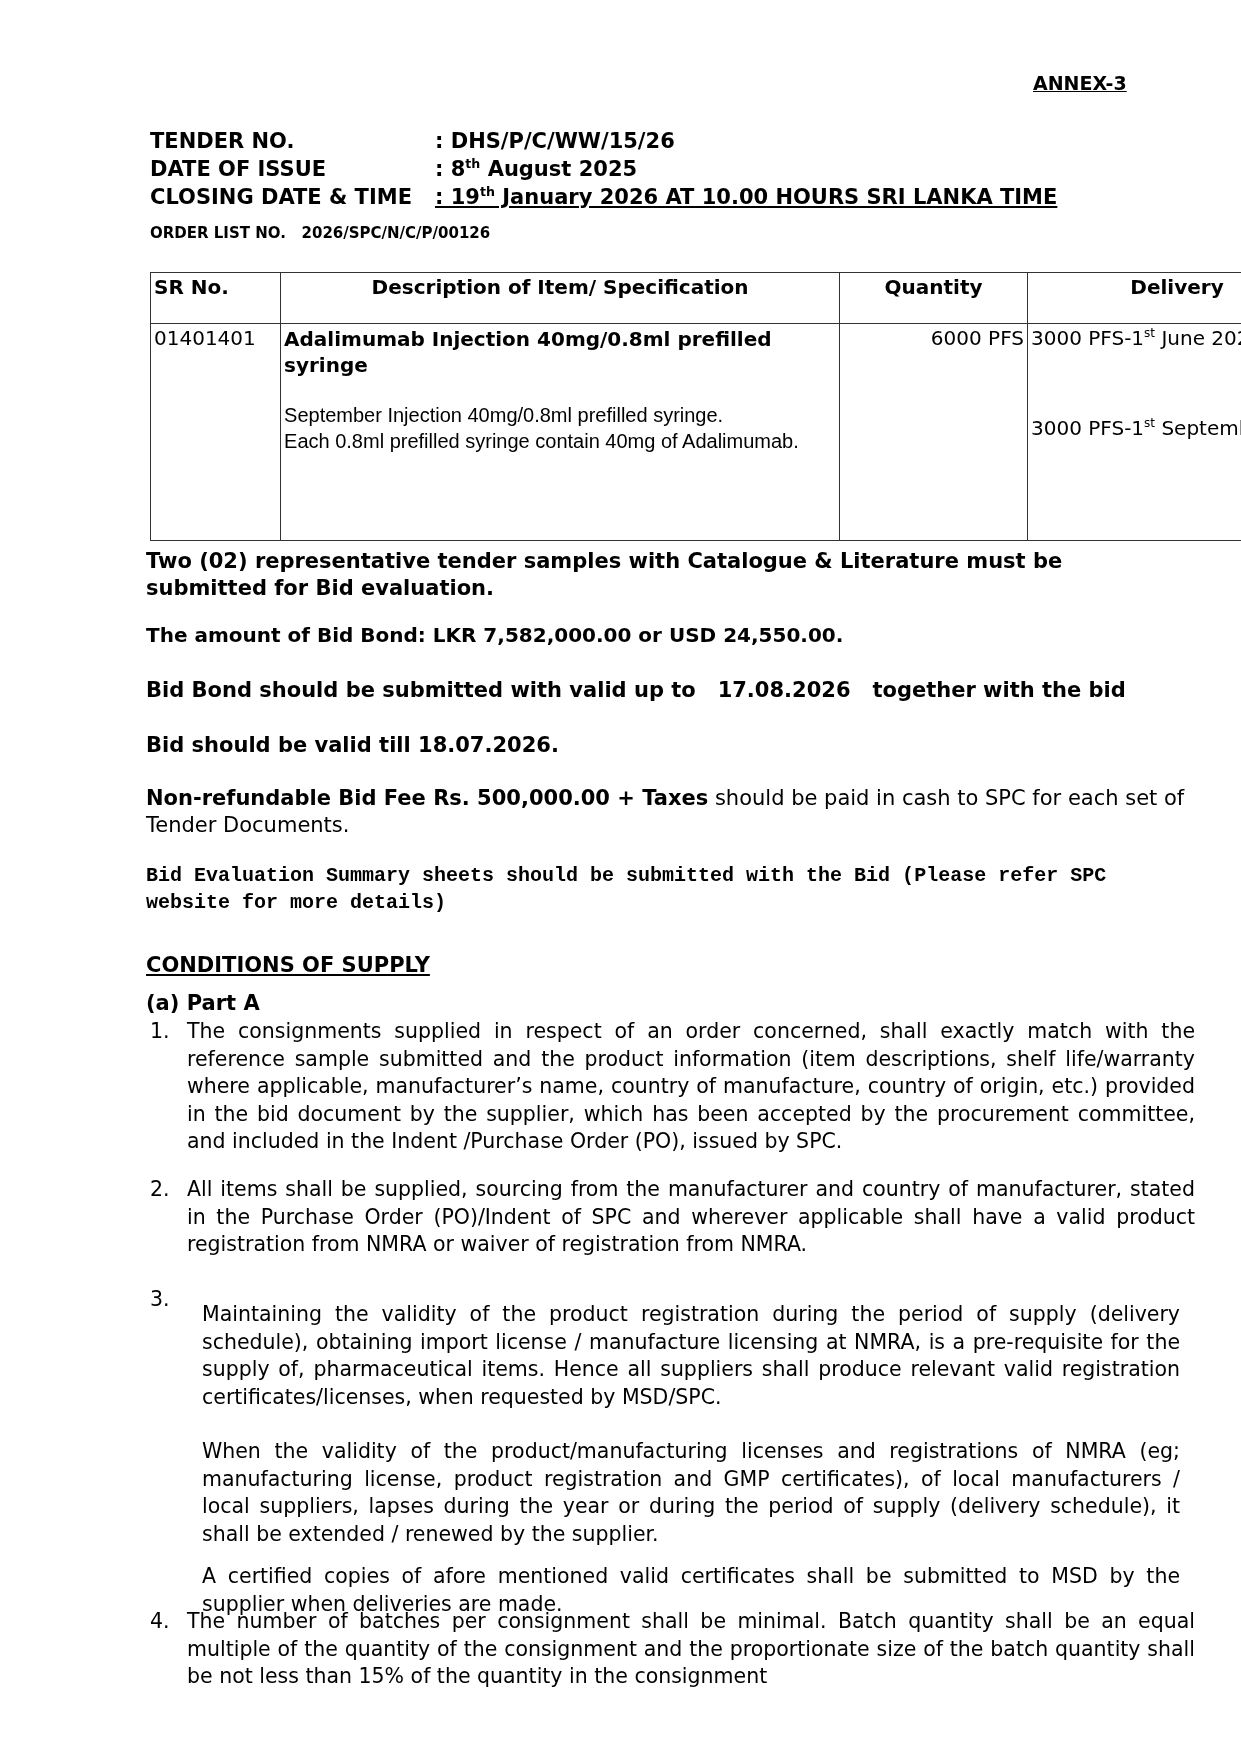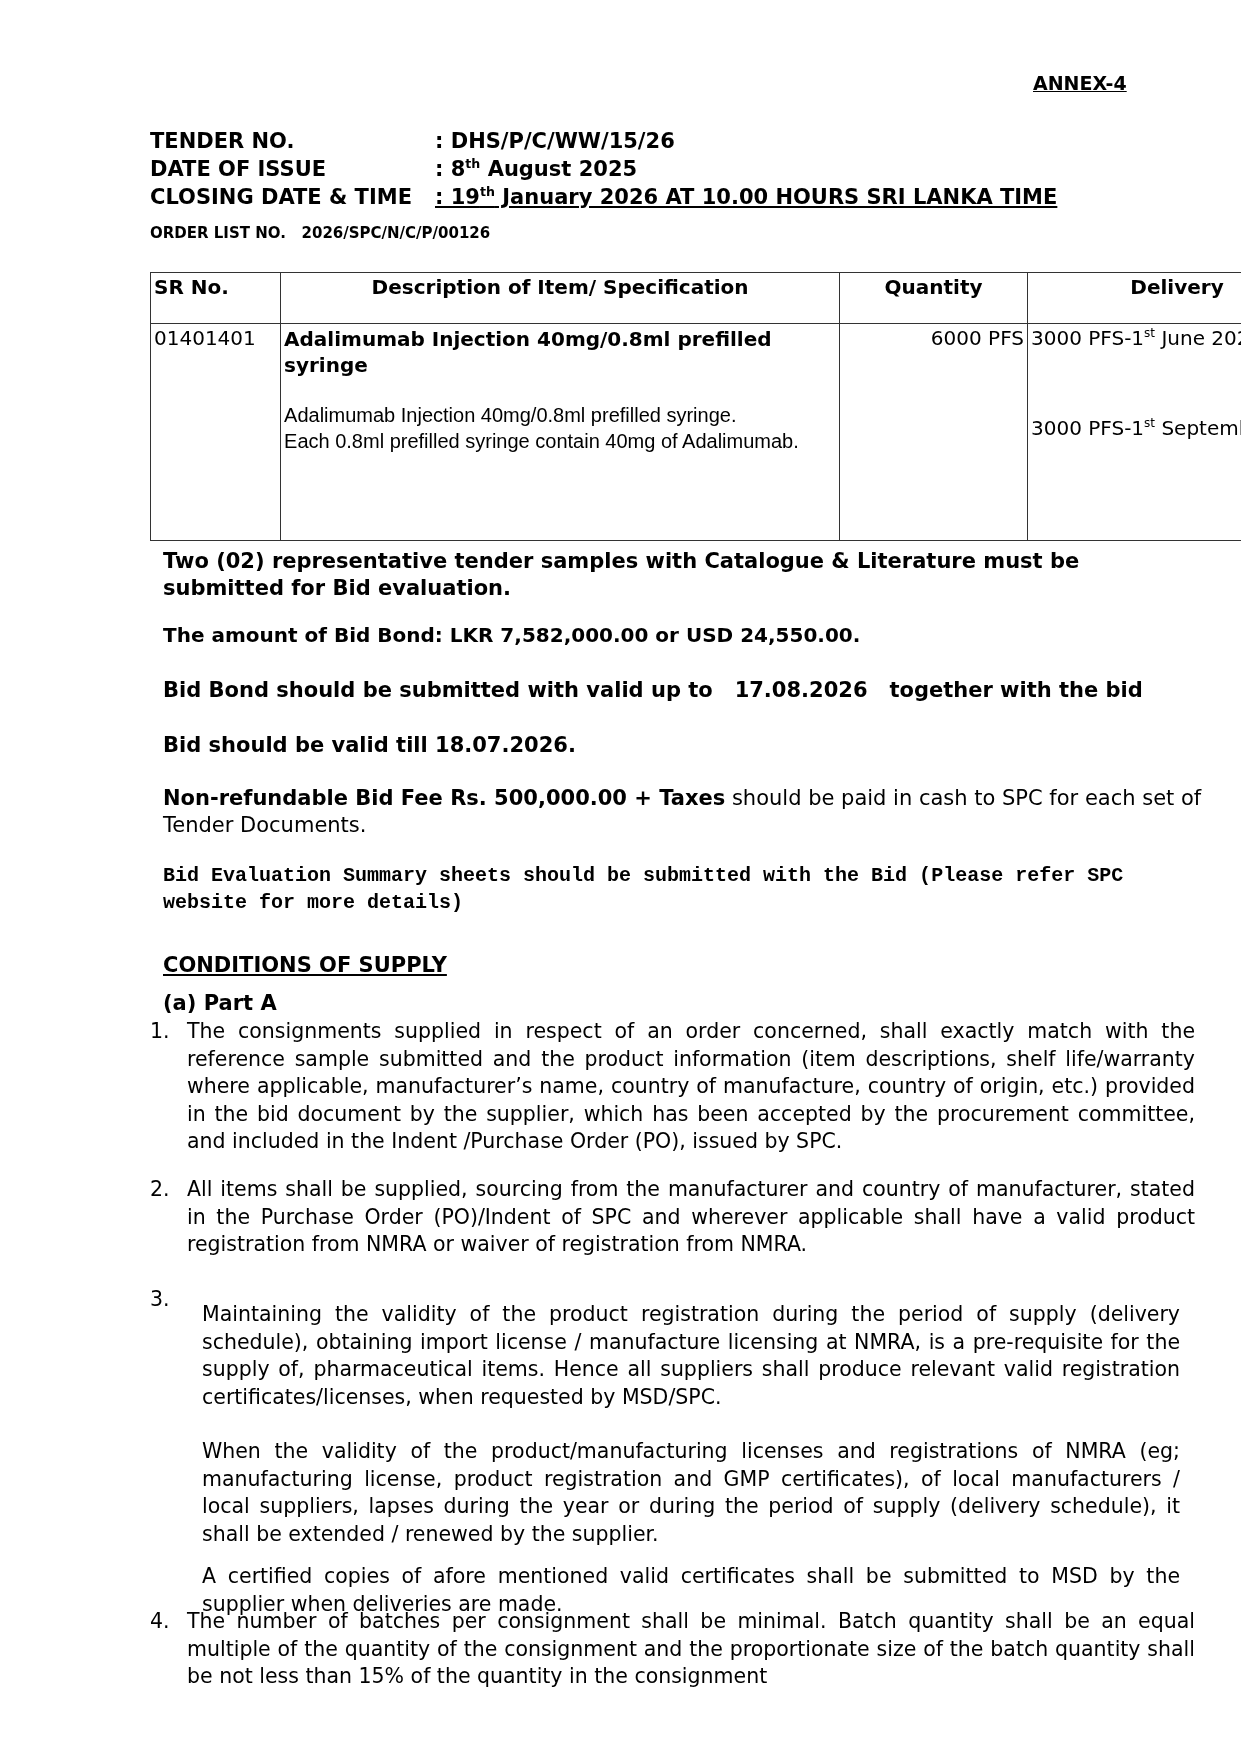--- a/index.html
+++ b/index.html
@@ -21,30 +21,30 @@
   table.items th { height: 46px; font-weight: bold; text-align: center; }
   table.items th.c1 { text-align: left; }
   .c1 { width: 110px; } .c2 { width: 496px; } .c3 { width: 162px; } .c4 { width: 262px; margin-top: 29px; }
   .desc-title { font-weight: bold; line-height: 26px; }
   .desc-body { margin-top: 24px; line-height: 26px; font-family: "Liberation Sans", sans-serif; font-size: 20px; }
   .qty { text-align: right; }
   .del1 { margin-bottom: 66px; }
   .del2b { text-align: right; padding-right: 22px; }
   td.data { height: 212px; }
 
-  .p { left: 163px; width: 1040px; font-size: 21px; line-height: 27px; }
+  .p { left: 146px; width: 1040px; font-size: 21px; line-height: 27px; }
   .li { position: absolute; left: 150px; width: 1045px; font-size: 20.5px; line-height: 27.5px; }
   .li .n { position: absolute; left: 0; top: 0; }
   .li .t { margin-left: 37px; text-align: justify; }
   .li .t p { margin: 15px; }
 </style>
 </head>
 <body>
 
-<div class="abs annex">ANNEX-4</div>
+<div class="abs annex">ANNEX-3</div>
 
 <div class="abs hdr row1">
   <span class="k">TENDER NO.</span><span>: DHS/P/C/WW/15/26</span>
 </div>
 <div class="abs hdr row2">
   <span class="k">DATE OF ISSUE</span><span><span>: 8</span><sup>th</sup><span> August 2025</span></span>
 </div>
 <div class="abs hdr row3 u-line">
   <span class="k">CLOSING DATE &amp; TIME</span><span><span>: 19</span><sup>th</sup><span> January 2026 AT 10.00 HOURS SRI LANKA TIME</span></span>
 </div>
@@ -57,21 +57,21 @@
     <th class="c1">SR No.</th>
     <th class="c2">Description of Item/ Specification</th>
     <th class="c3">Quantity</th>
     <th class="c4">Delivery</th>
   </tr>
   <tr>
     <td class="c1 data mono">01401401</td>
     <td class="c2 data">
       <div class="desc-title">Adalimumab Injection  40mg/0.8ml prefilled syringe</div>
       <div class="desc-body">
-        <div>Adalimumab Injection 40mg/0.8ml prefilled syringe.</div>
+        <div>September Injection 40mg/0.8ml prefilled syringe.</div>
         <div>Each 0.8ml prefilled syringe contain 40mg of Adalimumab.</div>
       </div>
     </td>
     <td class="c3 data qty mono">6000 PFS</td>
     <td class="c4 data mono">
       <div class="del1"><span>3000 PFS-1</span><sup>st</sup><span> June 2026</span></div>
       <div><span>3000 PFS-1</span><sup>st</sup><span> September</span></div>
       <div class="del2b">2026</div>
     </td>
   </tr>

